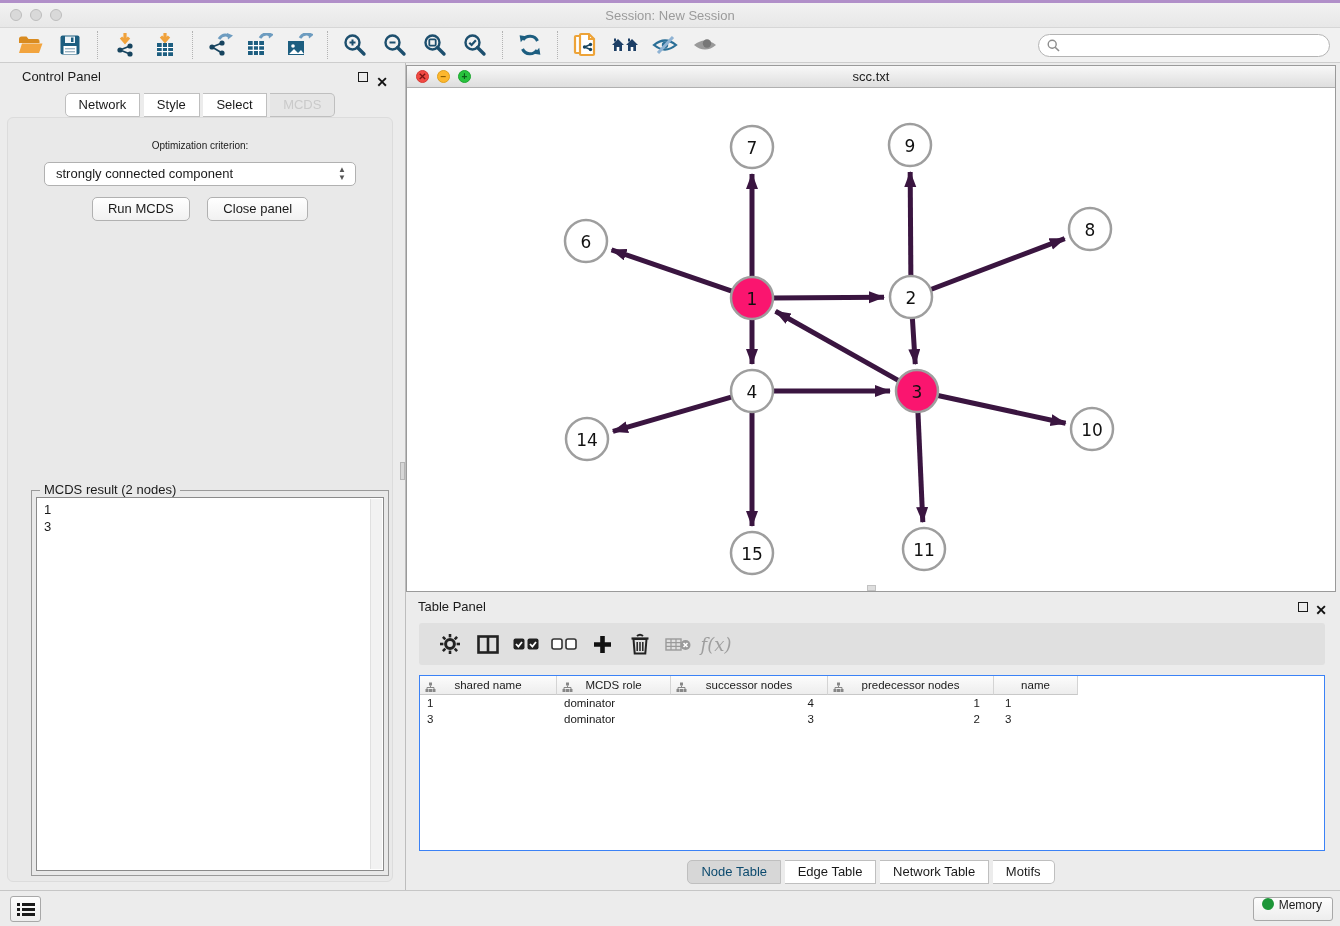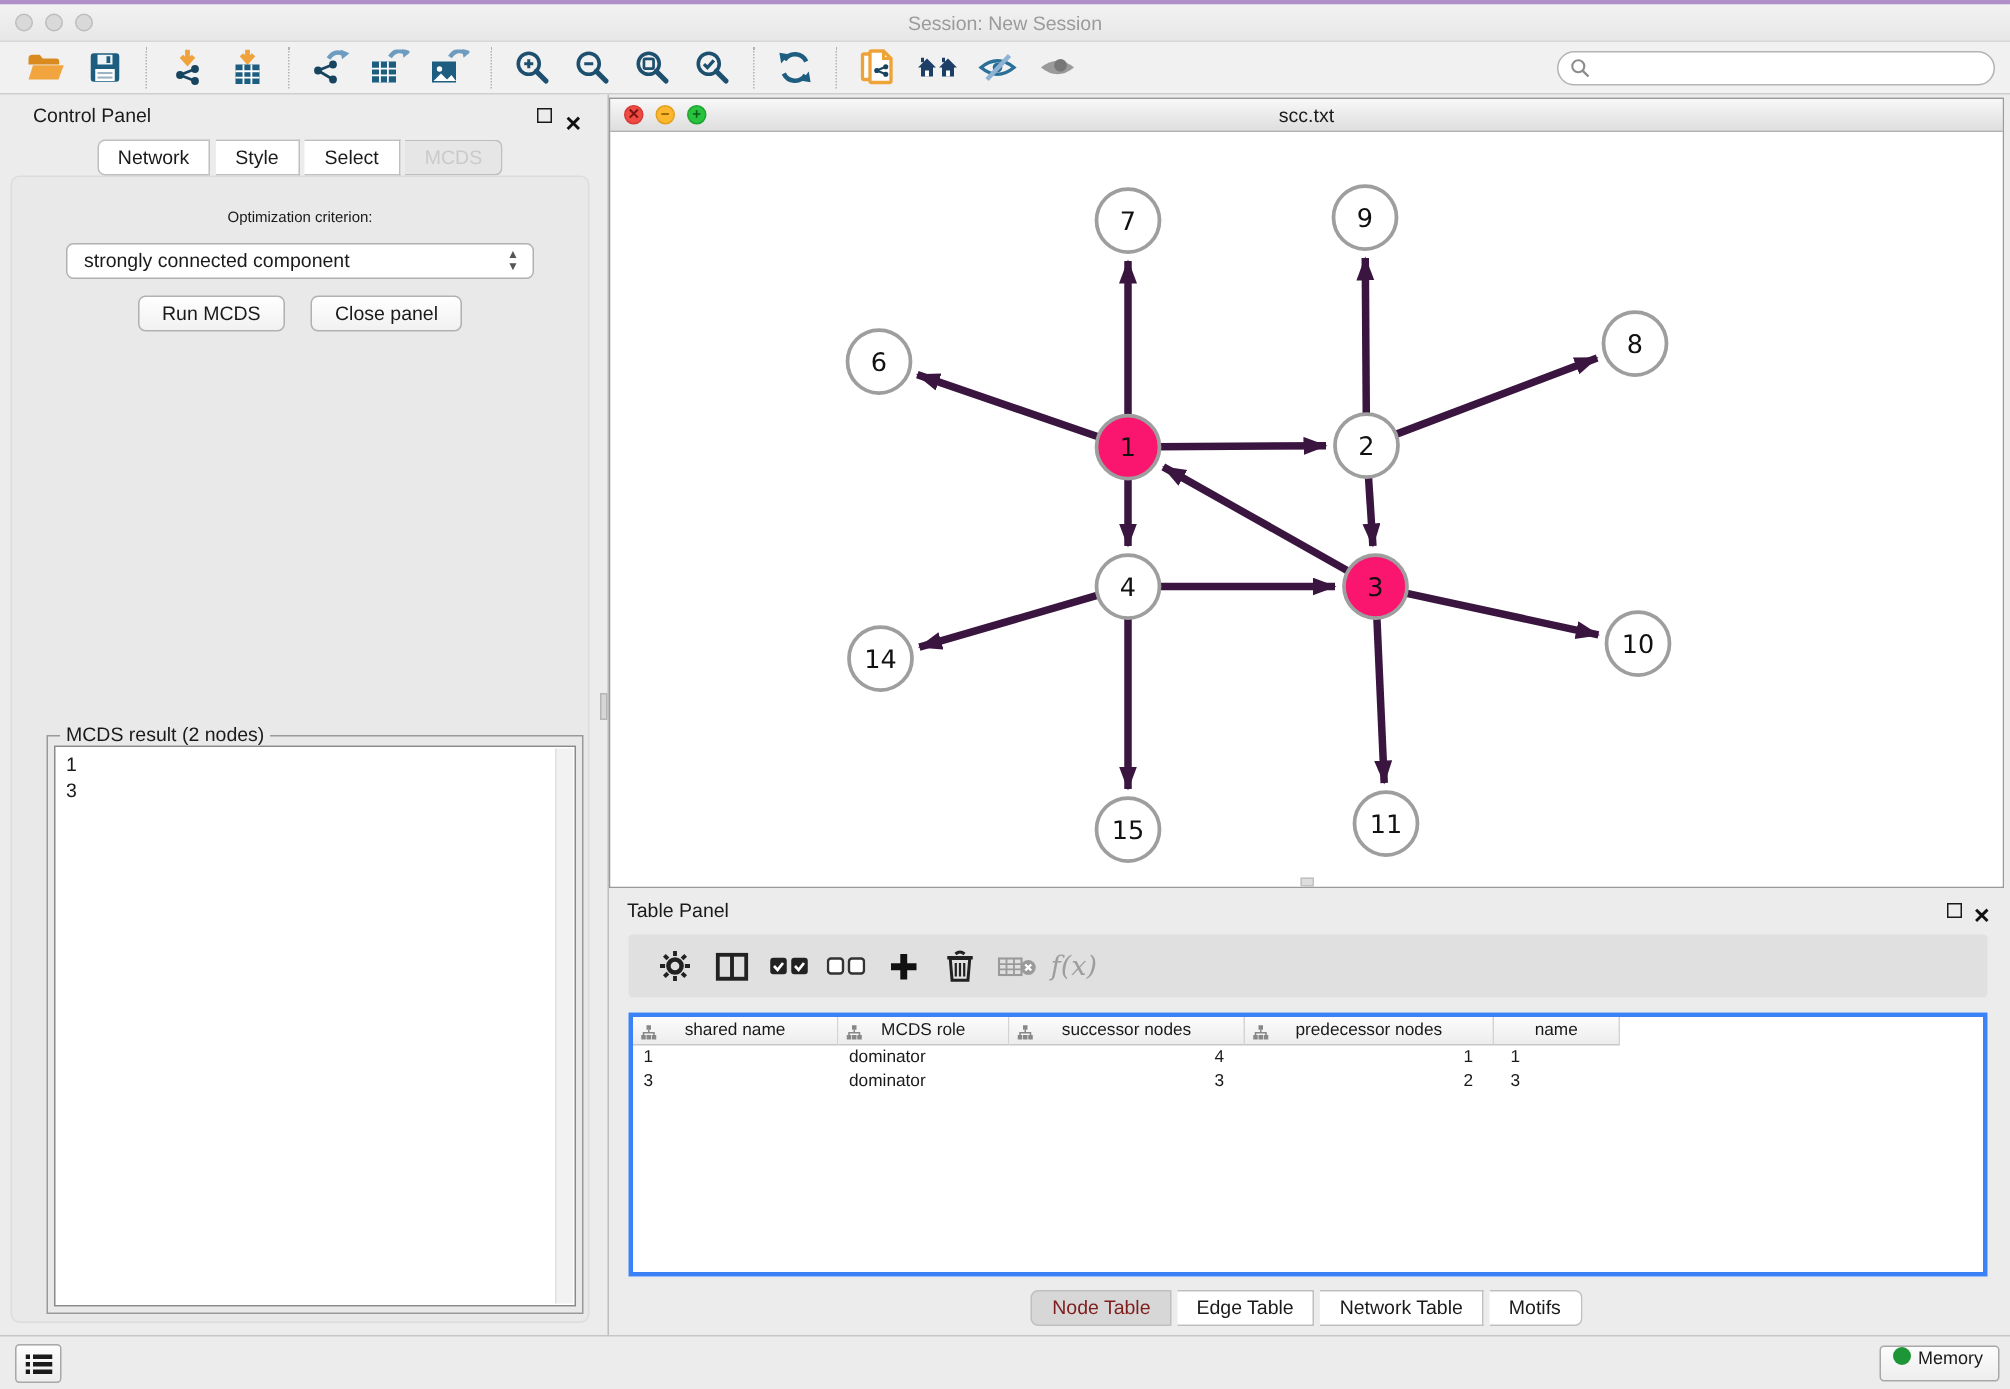--- a/index.html
+++ b/index.html
@@ -30,21 +30,21 @@
   .cp-header { height:28px; position:relative; line-height:28px; padding-left:22px; font-size:13px; }
   .panel-float { position:absolute; width:10px; height:10px; border:1.5px solid #1a1a1a; top:9px; }
   .panel-close { position:absolute; top:5px; font-weight:bold; font-size:14px; color:#111; }
   .cp-header .panel-float { right:32px; } .cp-header .panel-close { right:12px; }
   .cp-tabs { text-align:center; margin-top:2px; position:relative; z-index:2; }
   .tab { display:inline-block; padding:3px 13px 4px; background:#fff; border:1px solid #bfbfbf;
          border-left:none; font-size:13px; color:#1a1a1a; vertical-align:bottom; }
   .tab.first { border-left:1px solid #bfbfbf; border-radius:5px 0 0 5px;text-align:right; }
   .tab.last { border-radius:0 5px 5px 0; }
   .tab.selected-light { background:#e6e6e6; color:#cacaca; }
-  .tab.selected-dark { background:#d7d7d7; color:#7f1d1d; }
+  .tab.selected-dark { background:#d7d7d7; color:#0c4a6e; }
   .cp-body { position:absolute; top:54px; left:7px; right:7px; bottom:8px; background:#e9e9e9;
              border:1px solid #dcdcdc; border-radius:6px; }
   .opt-label { text-align:center; margin-top:22px; font-size:10px; }
   .dropdown { position:relative; margin:11px auto 0; width:312px; height:24px; background:#fff;
               border:1px solid #b1b1b1; border-radius:5px; line-height:22px; padding-left:11px;
               font-size:13px; }
   .dd-stepper { position:absolute; right:9px; top:3px; font-size:8px; line-height:8px; color:#555;
                 text-align:center; }
   .btn-row { margin-top:11px; text-align:center; }
   .pushbtn { display:inline-block; padding:3px 15px 4px; background:linear-gradient(#ffffff,#f1f1f1);
@@ -84,21 +84,21 @@
              background:#dedede; border:1px solid #c2c2c2; }
 
   
   .table-panel { position:absolute; left:406px; top:595px; width:930px; height:292px; background:#ececec; }
   .tp-header { height:24px; position:relative; line-height:24px; padding-left:12px; font-size:13px; }
   .tp-header .panel-float { right:28px; top:7px; } .tp-header .panel-close { right:9px; top:3px; }
   .tp-toolbar { margin:4px 11px 0 13px; height:42px; background:#e0e0e0; border-radius:3px;
                 display:flex; align-items:center; padding-left:12px; }
   .tp-tool { width:38px; height:32px; display:flex; align-items:center; justify-content:center; }
   .fx-label { font-family:"DejaVu Serif", serif; font-style:italic; font-size:18px; color:#9e9e9e; }
-  .tp-table { margin:10px 11px 0 13px; height:176px; background:#fff; border:3px solid #3b82f6;
+  .tp-table { margin:10px 11px 0 13px; height:176px; background:#fff; border:1px solid #3b82f6;
               position:relative; overflow:hidden; }
   .thead { display:flex; height:19px; }
   .th { position:relative; border-right:1px solid #d4d4d4; border-bottom:1px solid #c8c8c8;
         background:linear-gradient(#fcfcfc,#ededed); text-align:center; font-size:11.5px;
         line-height:18px; color:#1a1a1a; }
   .th .h-icon { position:absolute; left:5px; top:4px; }
   .trow { display:flex; height:16px; font-size:11.5px; line-height:16px; }
   .td { overflow:hidden; white-space:nowrap; }
   .td.l { text-align:left; padding-left:7px; }
   .td.r { text-align:right; padding-right:14px; }

